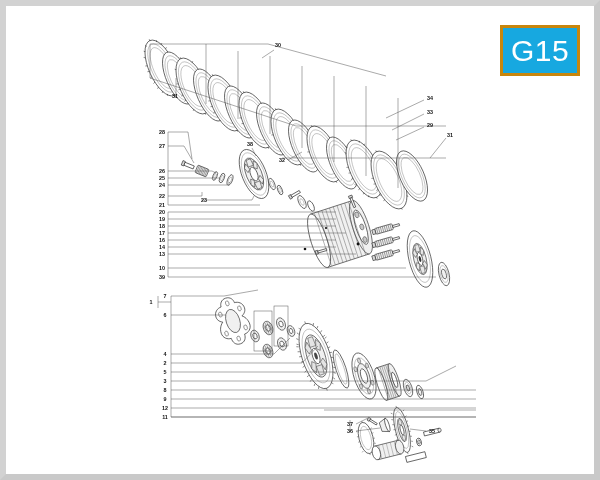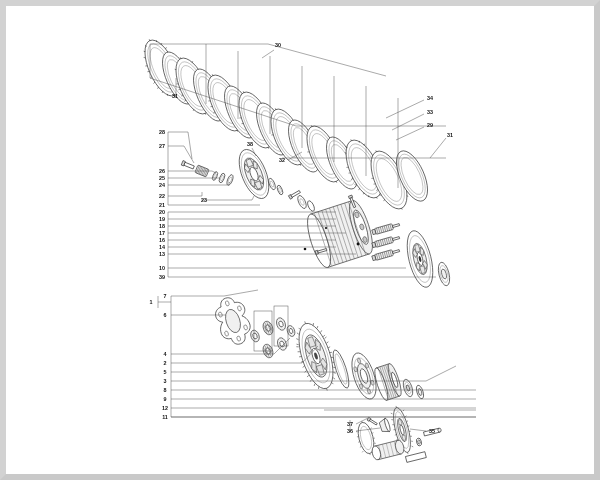--- a/index.html
+++ b/index.html
@@ -621,15 +621,18 @@
         <text class="num" x="159" y="395" text-anchor="middle">9</text>
         <text class="num" x="159" y="404" text-anchor="middle">12</text>
         <text class="num" x="159" y="413" text-anchor="middle">11</text>
 
         <text class="num" x="344" y="420" text-anchor="middle">37</text>
         <text class="num" x="344" y="427" text-anchor="middle">36</text>
         <text class="num" x="426" y="427" text-anchor="middle">35</text>
       </g>
     </svg>
 
+    <div class="badge">
+      <span>G15</span>
+    </div>
 
   </div>
 </div>
 
 </body></html>

